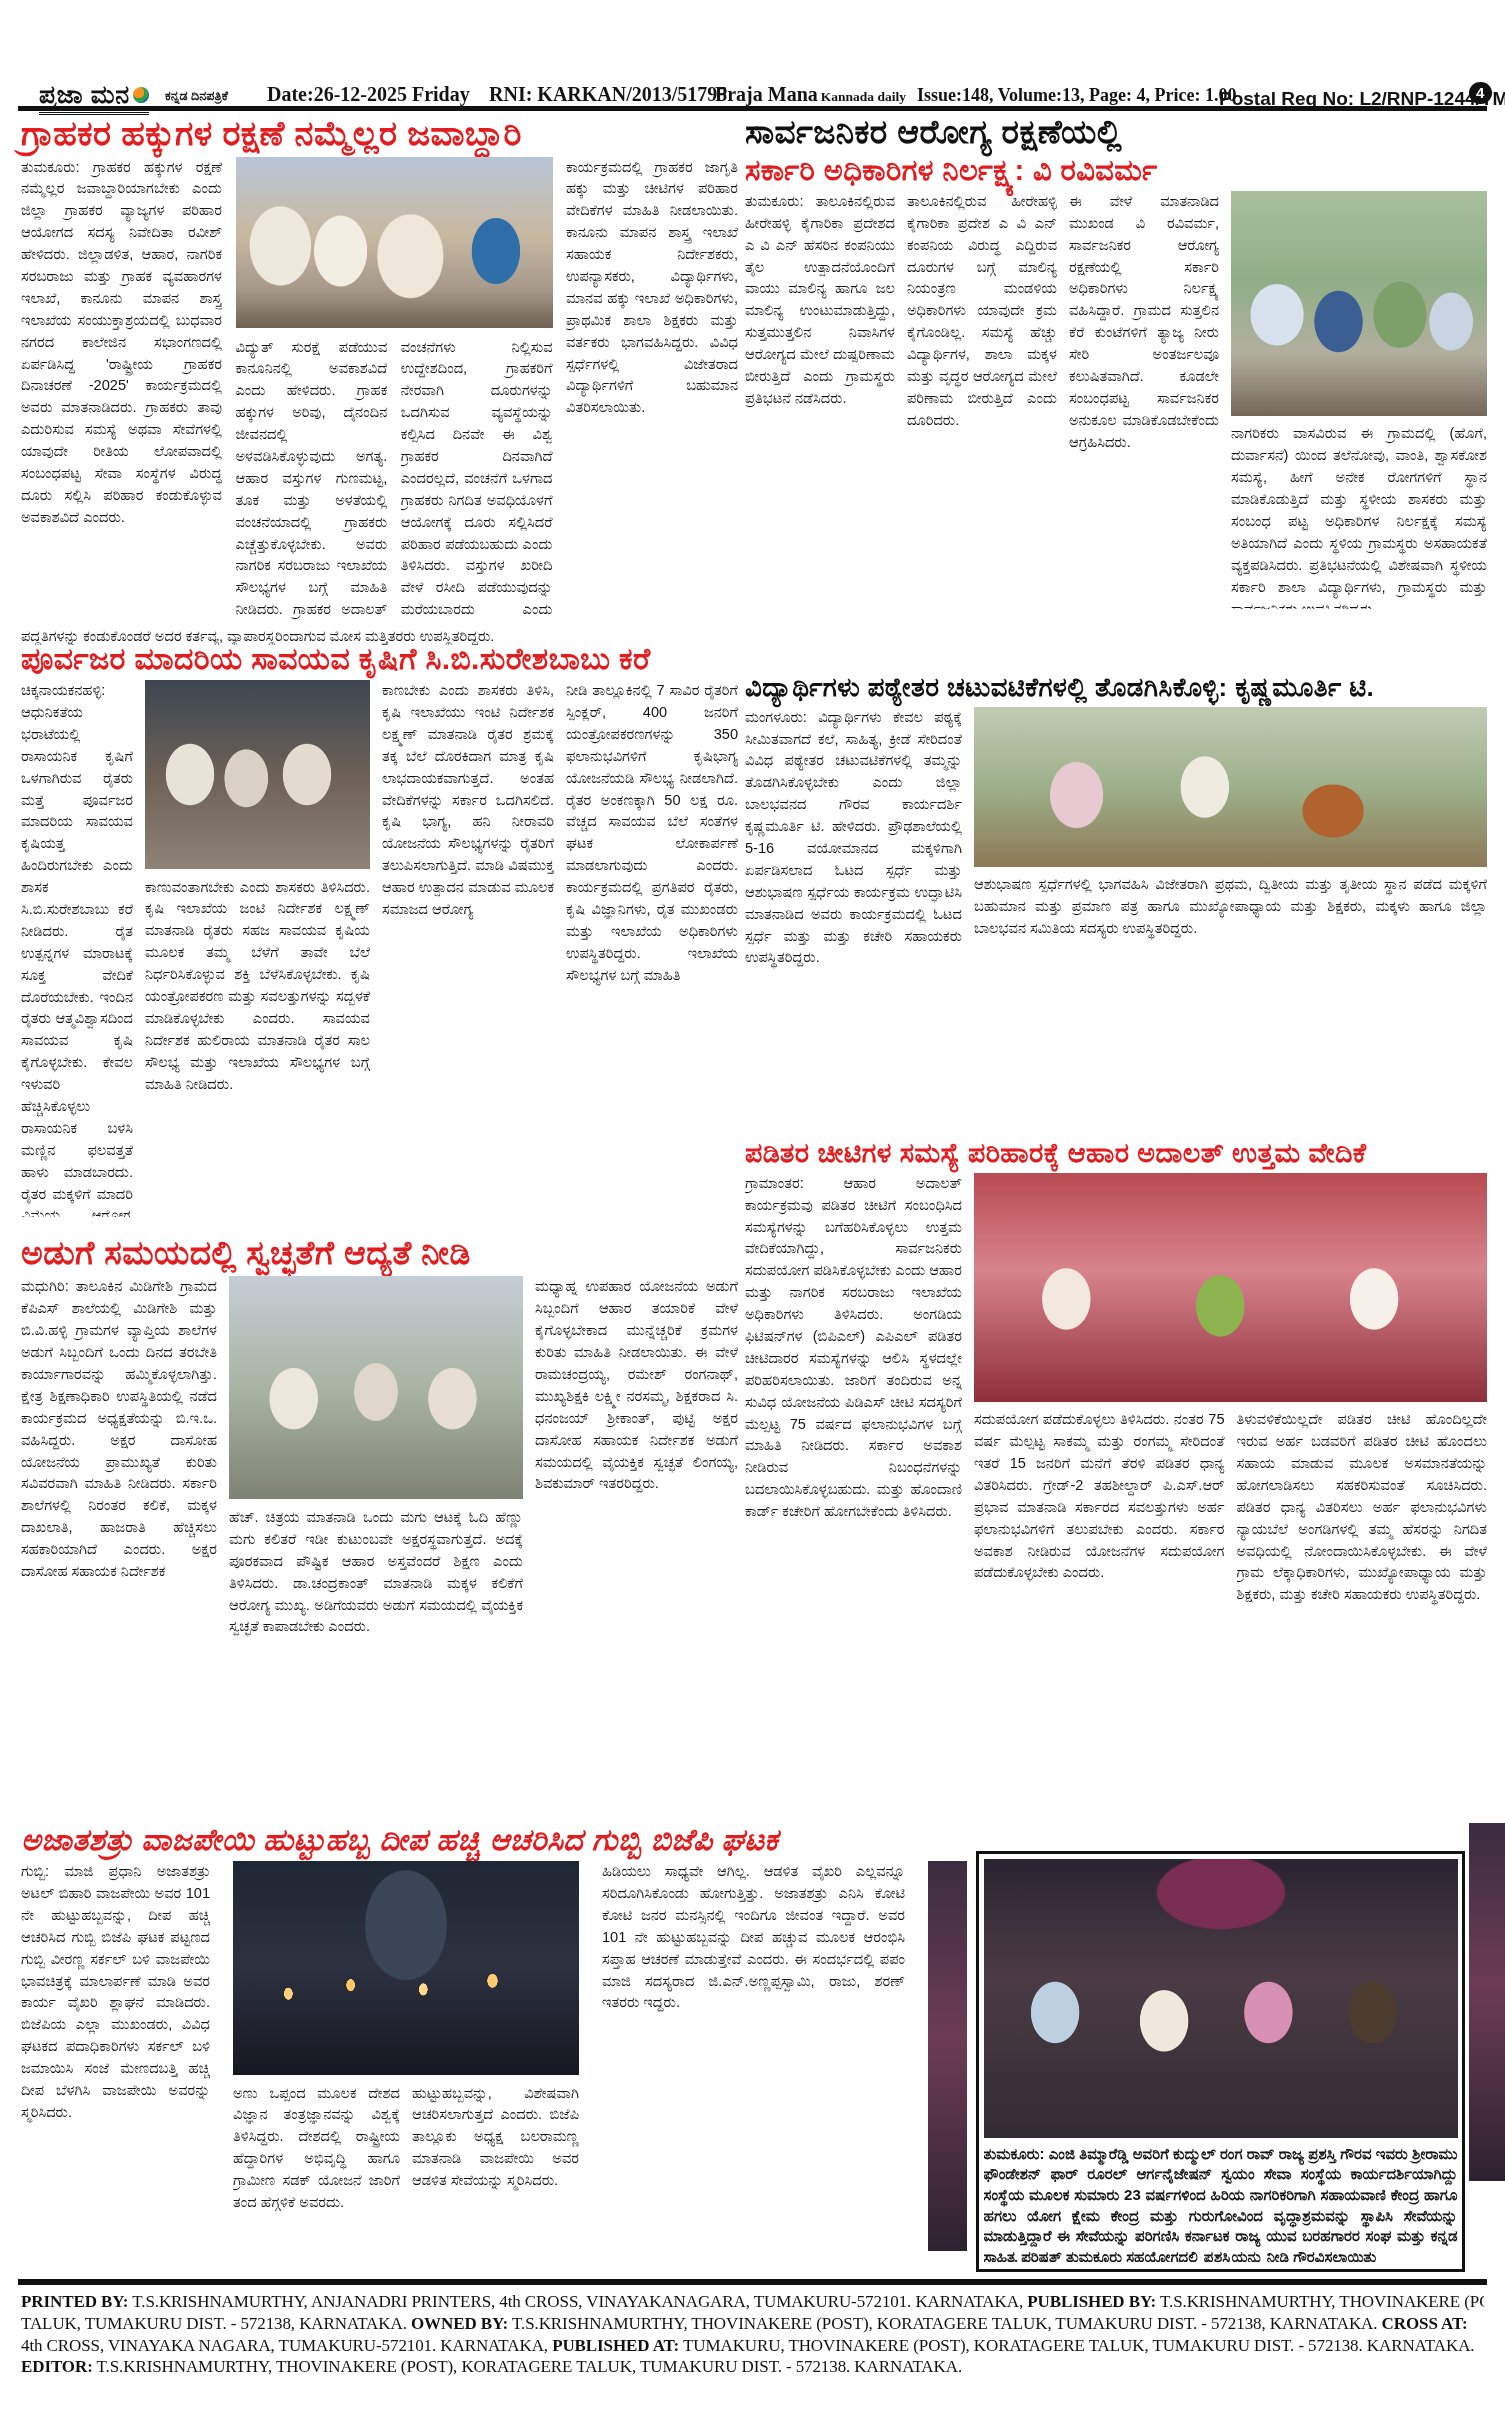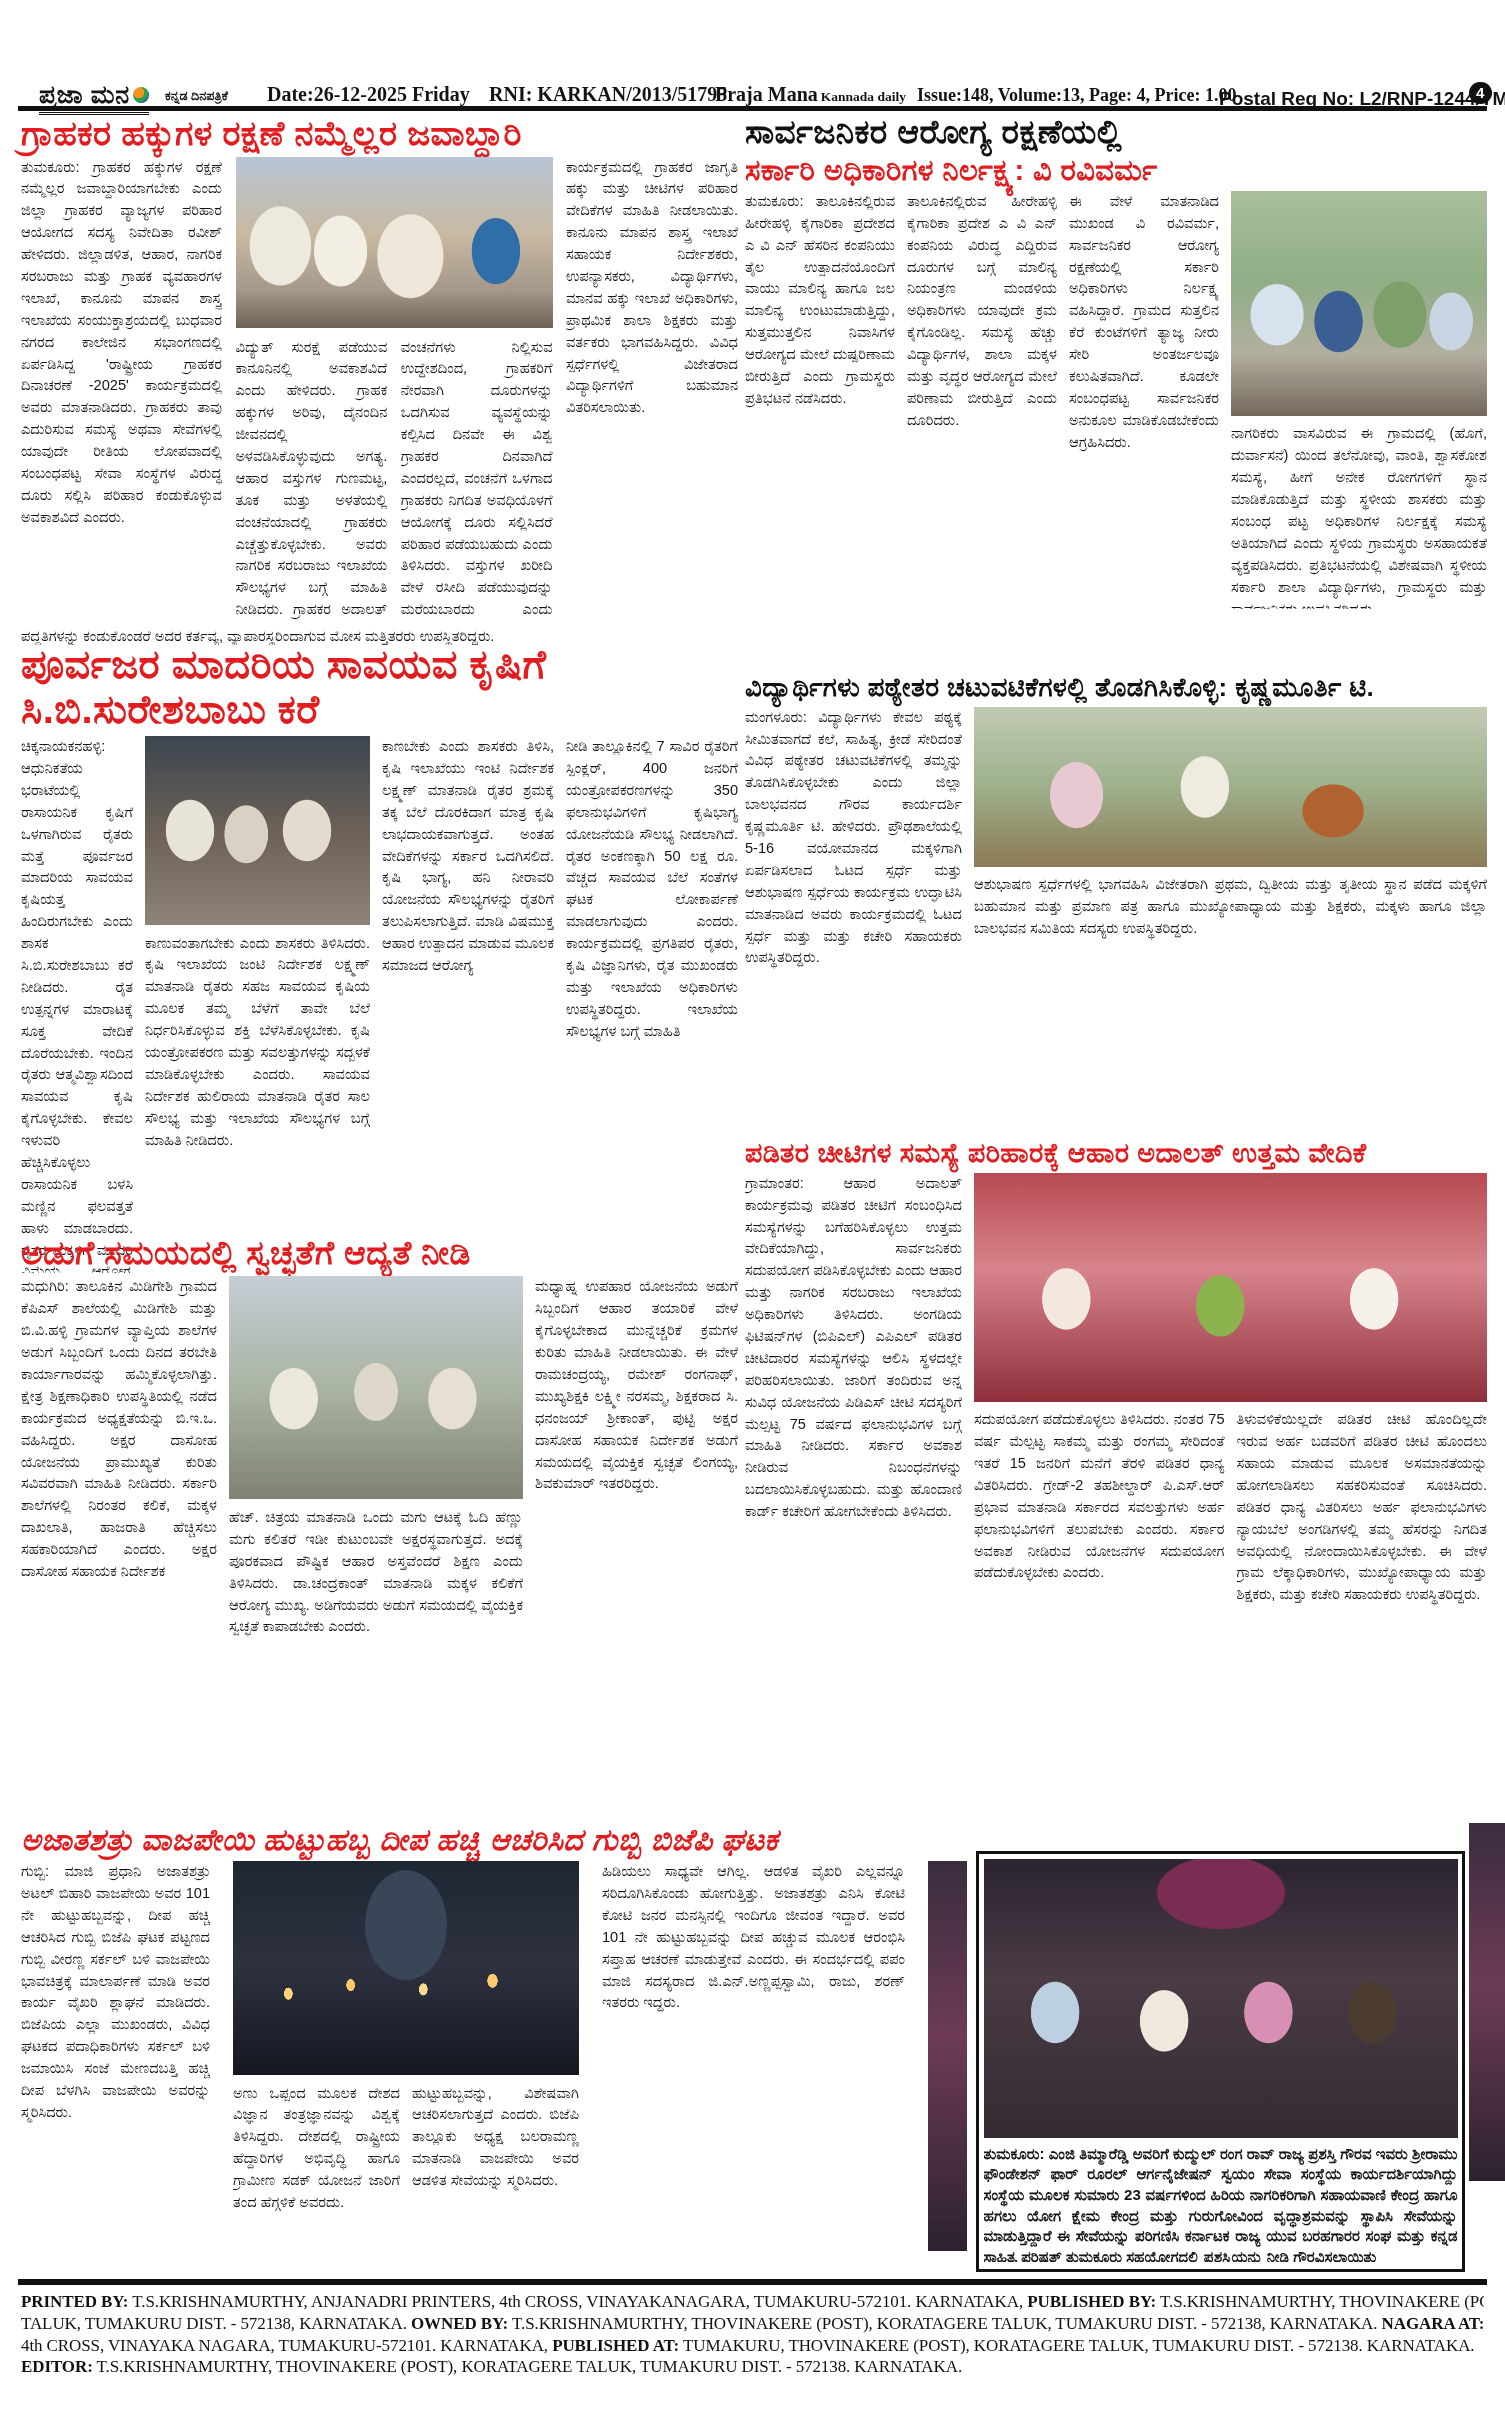--- a/index.html
+++ b/index.html
@@ -34,21 +34,21 @@
   .flexrow{display:flex;}
   .lastline{font-size:14.6px;white-space:nowrap;overflow:hidden;}
   
   .art{position:absolute;}
   #a1{left:21px;top:114px;width:717px;height:526px;}
   #a1 .hl{font-size:34px;}
   #a2{left:745px;top:114px;width:742px;height:526px;}
   #a2 .hl{font-size:33px;}
   #a2 .hl.red{font-size:29px;}
   #b1{left:21px;top:642px;width:717px;height:592px;}
-  #b1 .hl{font-size:40px;}
+  #b1 .hl{font-size:30px;}
   #b2{left:745px;top:673px;width:742px;height:465px;}
   #b2 .hl{font-size:26px;}
   #c2{left:745px;top:1138px;width:742px;height:681px;}
   #c2 .hl{font-size:27px;}
   #c1{left:21px;top:1235px;width:717px;height:585px;}
   #c1 .hl{font-size:33px;}
   #d{left:21px;top:1823px;width:946px;height:450px;}
   #d .hl{font-size:30px;font-style:italic;}
   
   .ph-a1{background:
@@ -234,19 +234,19 @@
 
   <div class="award-box">
     <div class="ph ph-box"></div>
     <div class="award-caption">ತುಮಕೂರು: ಎಂಜಿ ತಿಮ್ಮಾರೆಡ್ಡಿ ಅವರಿಗೆ ಕುದ್ಮುಲ್ ರಂಗ ರಾವ್ ರಾಜ್ಯ ಪ್ರಶಸ್ತಿ ಗೌರವ ಇವರು ಶ್ರೀರಾಮು ಫೌಂಡೇಶನ್ ಫಾರ್ ರೂರಲ್ ಆರ್ಗನೈಜೇಷನ್ ಸ್ವಯಂ ಸೇವಾ ಸಂಸ್ಥೆಯ ಕಾರ್ಯದರ್ಶಿಯಾಗಿದ್ದು ಸಂಸ್ಥೆಯ ಮೂಲಕ ಸುಮಾರು 23 ವರ್ಷಗಳಿಂದ ಹಿರಿಯ ನಾಗರಿಕರಿಗಾಗಿ ಸಹಾಯವಾಣಿ ಕೇಂದ್ರ ಹಾಗೂ ಹಗಲು ಯೋಗ ಕ್ಷೇಮ ಕೇಂದ್ರ ಮತ್ತು ಗುರುಗೋವಿಂದ ವೃದ್ಧಾಶ್ರಮವನ್ನು ಸ್ಥಾಪಿಸಿ ಸೇವೆಯನ್ನು ಮಾಡುತ್ತಿದ್ದಾರೆ ಈ ಸೇವೆಯನ್ನು ಪರಿಗಣಿಸಿ ಕರ್ನಾಟಕ ರಾಜ್ಯ ಯುವ ಬರಹಗಾರರ ಸಂಘ ಮತ್ತು ಕನ್ನಡ ಸಾಹಿತ್ಯ ಪರಿಷತ್ ತುಮಕೂರು ಸಹಯೋಗದಲ್ಲಿ ಪ್ರಶಸ್ತಿಯನ್ನು ನೀಡಿ ಗೌರವಿಸಲಾಯಿತು</div>
   </div>
   <div class="ph ph-strip strip-right"></div>
 
   <div class="ft-rule"></div>
   <div class="footer">
     <div><span style="font-weight: 700;">PRINTED BY:</span><span> T.S.KRISHNAMURTHY, ANJANADRI PRINTERS, 4th CROSS, VINAYAKANAGARA, TUMAKURU-572101. KARNATAKA, </span><span style="font-weight: 700;">PUBLISHED BY:</span><span> T.S.KRISHNAMURTHY, THOVINAKERE (POST), KORATAGERE</span></div>
-    <div><span>TALUK, TUMAKURU DIST. - 572138, KARNATAKA. </span><span style="font-weight: 700;">OWNED BY:</span><span> T.S.KRISHNAMURTHY, THOVINAKERE (POST), KORATAGERE TALUK, TUMAKURU DIST. - 572138, KARNATAKA. </span><span style="font-weight: 700;">NAGARA AT:</span></div>
+    <div><span>TALUK, TUMAKURU DIST. - 572138, KARNATAKA. </span><span style="font-weight: 700;">OWNED BY:</span><span> T.S.KRISHNAMURTHY, THOVINAKERE (POST), KORATAGERE TALUK, TUMAKURU DIST. - 572138, KARNATAKA. </span><span style="font-weight: 700;">CROSS AT:</span></div>
     <div><span>4th CROSS, VINAYAKA NAGARA, TUMAKURU-572101. KARNATAKA, </span><span style="font-weight: 700;">PUBLISHED AT:</span><span> TUMAKURU, THOVINAKERE (POST), KORATAGERE TALUK, TUMAKURU DIST. - 572138. KARNATAKA.</span></div>
     <div><span style="font-weight: 700;">EDITOR:</span><span> T.S.KRISHNAMURTHY, THOVINAKERE (POST), KORATAGERE TALUK, TUMAKURU DIST. - 572138. KARNATAKA.</span></div>
   </div>
 
 </div>
 
 
 </body></html>

